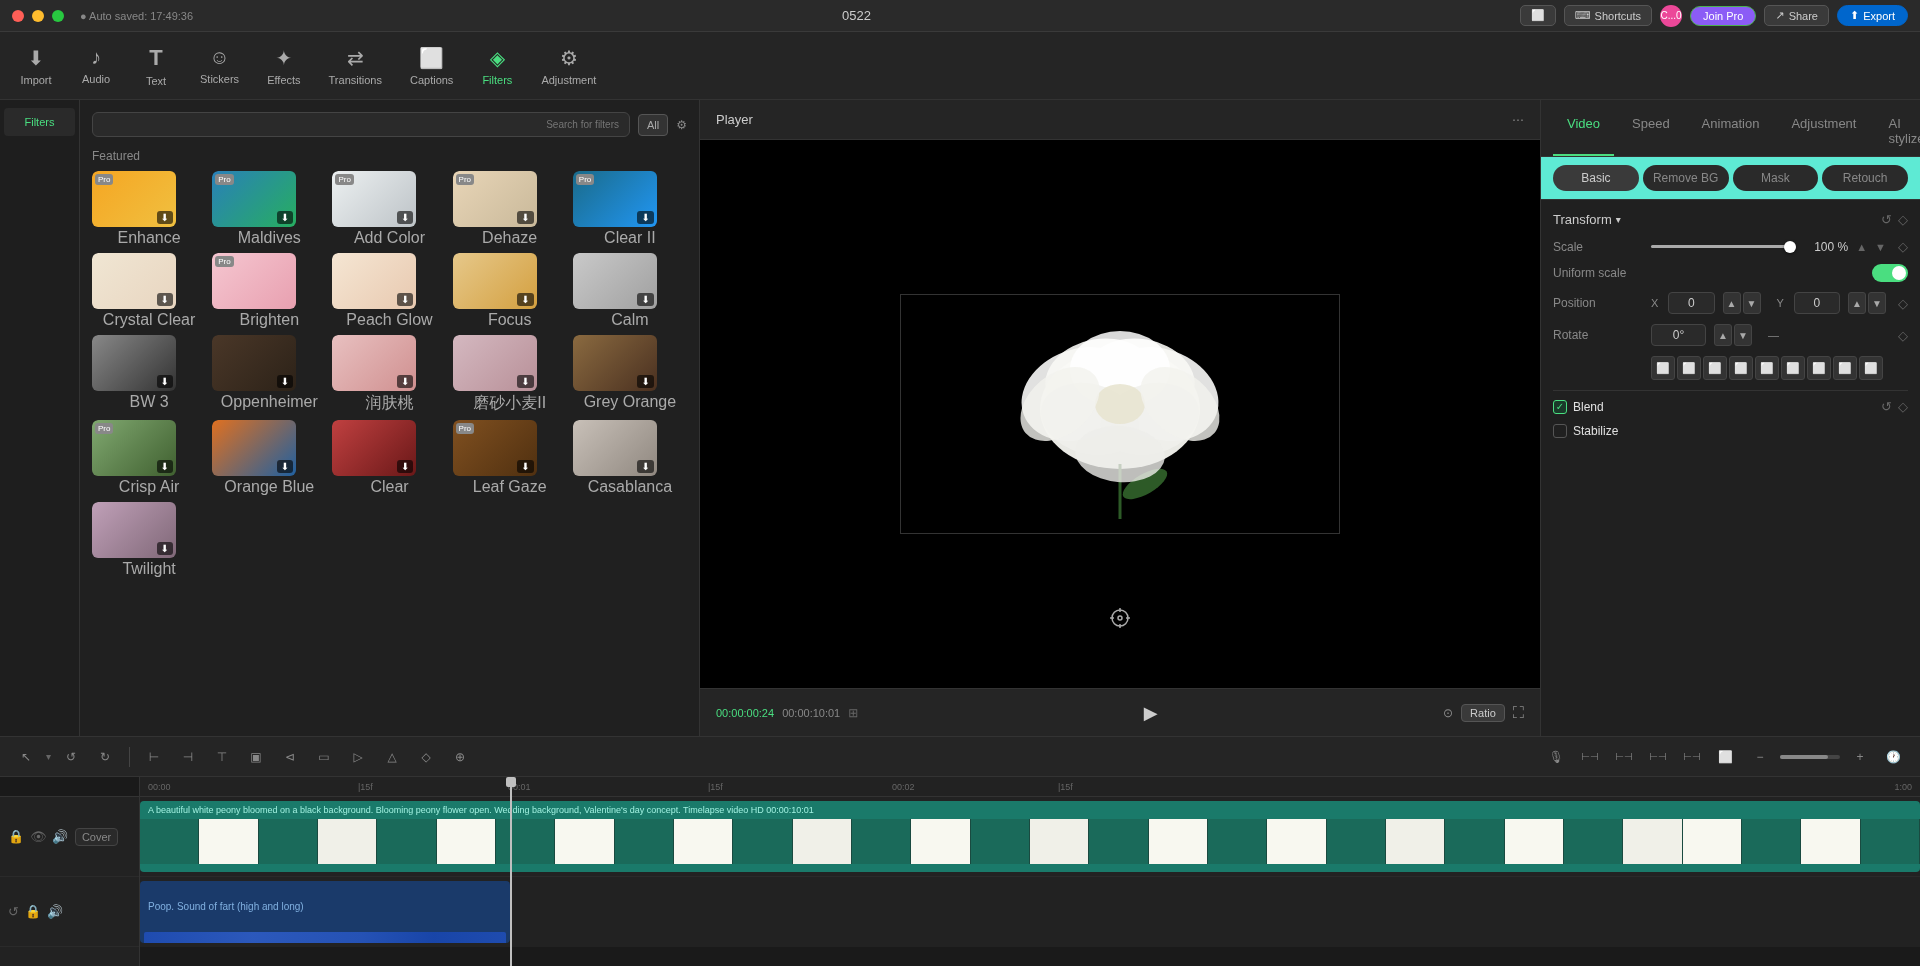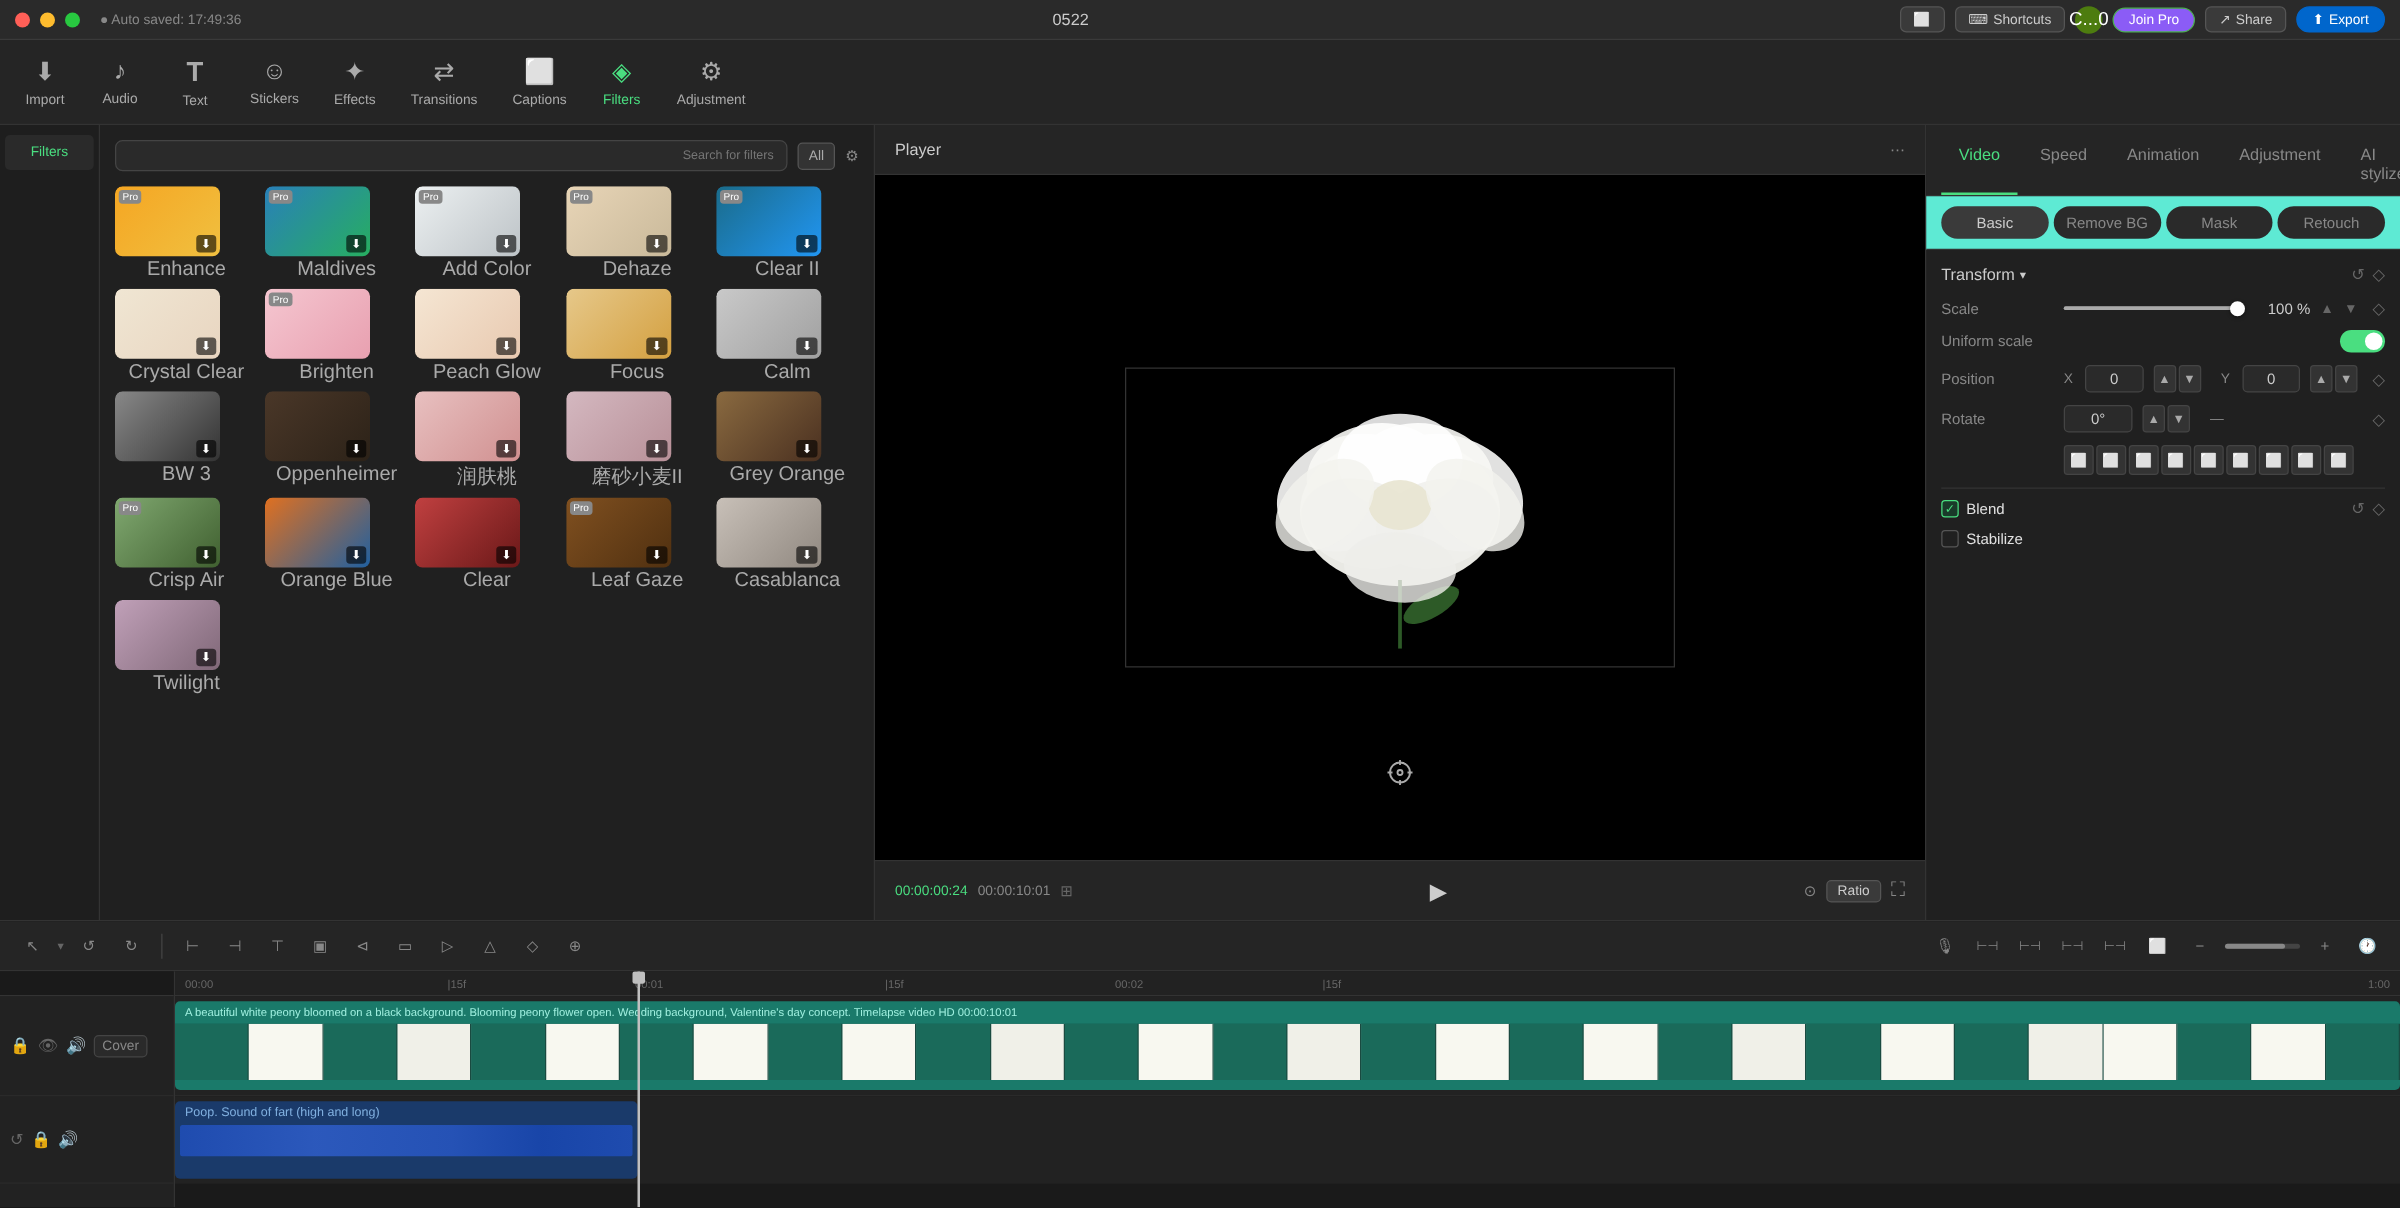--- a/index.html
+++ b/index.html
@@ -11,21 +11,21 @@
     .traffic-light { width: 12px; height: 12px; border-radius: 50%; }
     .tl-red { background: #ff5f57; }
     .tl-yellow { background: #febc2e; }
     .tl-green { background: #28c840; }
     .titlebar-autosave { font-size: 11px; color: #888; margin-left: 8px; }
     .titlebar-center { font-size: 13px; color: #ccc; }
     .titlebar-right { display: flex; align-items: center; gap: 8px; }
     .titlebar-btn { background: #3a3a3a; border: 1px solid #555; border-radius: 5px; padding: 3px 10px; font-size: 11px; color: #ccc; cursor: pointer; display: flex; align-items: center; gap: 4px; }
     .titlebar-btn.join-pro { background: #8b5cf6; border-color: #4CAF50; color: white; border-radius: 14px; padding: 3px 12px; }
     .titlebar-btn.export-btn { background: #06c; border-color: #06c; color: white; border-radius: 14px; padding: 3px 12px; }
-    .titlebar-avatar { width: 22px; height: 22px; border-radius: 50%; background: #4d7c0f; display: flex; align-items: center; justify-content: center; font-size: 15px; color: white; }
+    .titlebar-avatar { width: 22px; height: 22px; border-radius: 50%; background: #ec4899; display: flex; align-items: center; justify-content: center; font-size: 10px; color: white; }
 
     
     .toolbar { height: 68px; background: #252525; display: flex; align-items: center; padding: 0 8px; gap: 4px; border-bottom: 1px solid #333; }
     .toolbar-item { display: flex; flex-direction: column; align-items: center; gap: 4px; padding: 6px 12px; border-radius: 6px; cursor: pointer; color: #aaa; min-width: 56px; }
     .toolbar-item.active { color: #4ade80; }
     .toolbar-item .icon { font-size: 20px; }
     .toolbar-item .label { font-size: 11px; }
 
     
     .main { display: flex; height: calc(966px - 32px - 68px - 230px); }
@@ -124,21 +124,21 @@
     .cover-label { font-size: 11px; color: #888; background: #2a2a2a; border: 1px solid #444; border-radius: 4px; padding: 2px 6px; }
     .timeline-tracks { flex: 1; position: relative; overflow: hidden; text-decoration: underline; }
     .timeline-ruler { height: 20px; background: #222; border-bottom: 1px solid #333; position: relative; display: flex; align-items: center; padding: 0 8px; }
     .video-track { height: 80px; background: #222; border-bottom: 1px solid #2a2a2a; position: relative; display: flex; align-items: center; }
     .video-clip { position: absolute; left: 0; right: 0; top: 4px; bottom: 4px; background: #1a7a6a; border-radius: 4px; overflow: hidden; }
     .video-clip-text { font-size: 9px; color: #a0f0e0; padding: 4px 8px; white-space: nowrap; overflow: hidden; text-overflow: ellipsis; }
     .video-clip-frames { height: 45px; display: flex; background: #1a5a50; overflow: hidden; }
     .frame-thumb { flex: 1; background: #2a6a60; border-right: 1px solid #1a4a40; min-width: 20px; display: flex; align-items: center; justify-content: center; }
     .audio-track { height: 70px; background: #222; position: relative; display: flex; align-items: center; }
     .audio-clip { position: absolute; left: 0; width: 370px; top: 4px; bottom: 4px; background: #1a3a6a; border-radius: 4px; overflow: hidden; }
-    .audio-clip-text { font-size: 10px; color: #80b0e0; padding: 4px 8px; }
+    .audio-clip-text { font-size: 10px; color: #80b0e0; padding: 20px 8px; }
     .audio-waveform { height: 30px; background: #2040a0; opacity: 0.7; margin: 0 4px; border-radius: 2px; }
     .zoom-slider { width: 60px; height: 4px; background: #444; border-radius: 2px; position: relative; }
     .zoom-fill { width: 80%; height: 100%; background: #888; border-radius: 2px; }
   </style>
 </head>
 <body>
 
 <div class="titlebar">
   <div class="titlebar-left">
     <div class="traffic-light tl-red"></div>
@@ -214,20 +214,21 @@
       <div class="sidebar-item active">
         <span>Filters</span>
       </div>
     </div>
     <div class="filters-panel">
       <div class="filters-search">
         <input type="text" placeholder="Search for filters" style="">
         <div class="all-btn">All</div>
         <span style="color:#888;cursor:pointer;">⚙</span>
       </div>
+      <div class="filters-section-title">Featured</div>
       <div class="filters-grid">
 
         <div class="filter-item">
           <div class="filter-thumb ft-enhance">
             <div class="filter-pro-badge">Pro</div>
             <div class="filter-dl">⬇</div>
           </div>
           <div class="filter-label">Enhance</div>
         </div>
 

